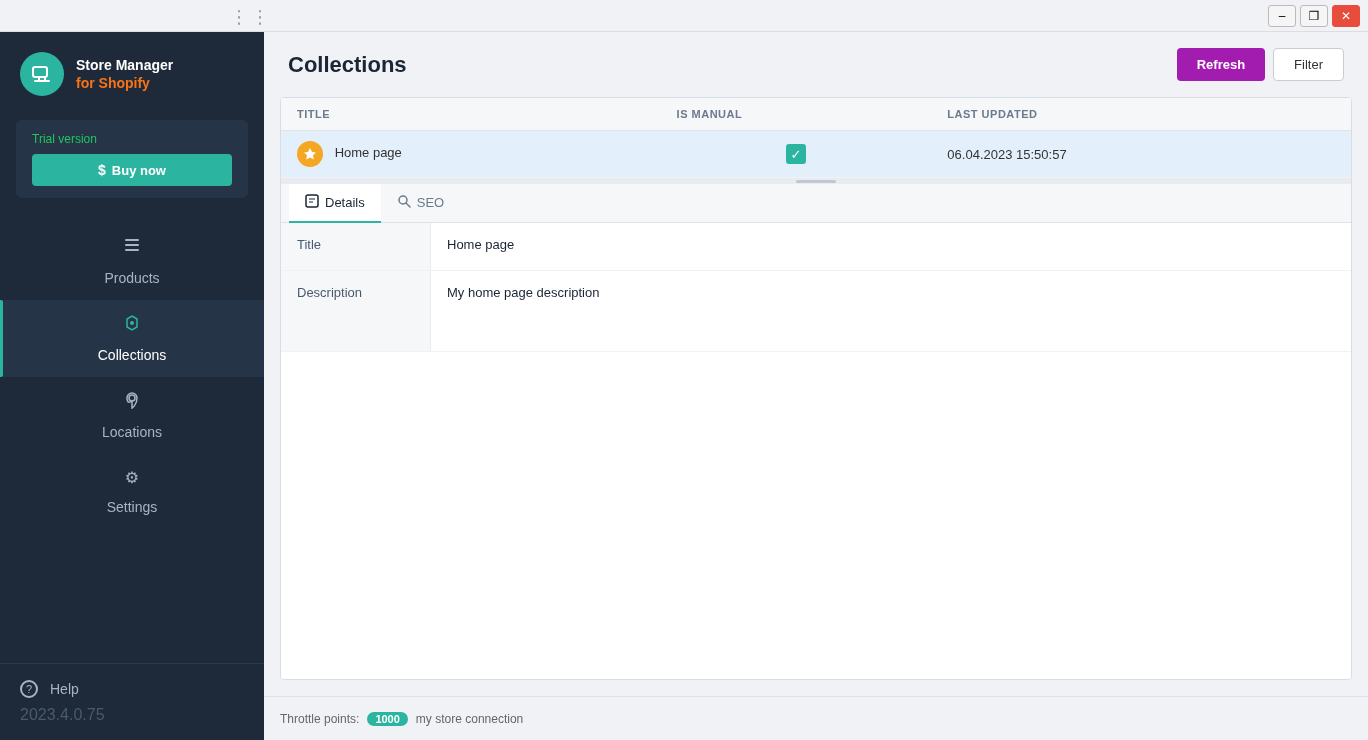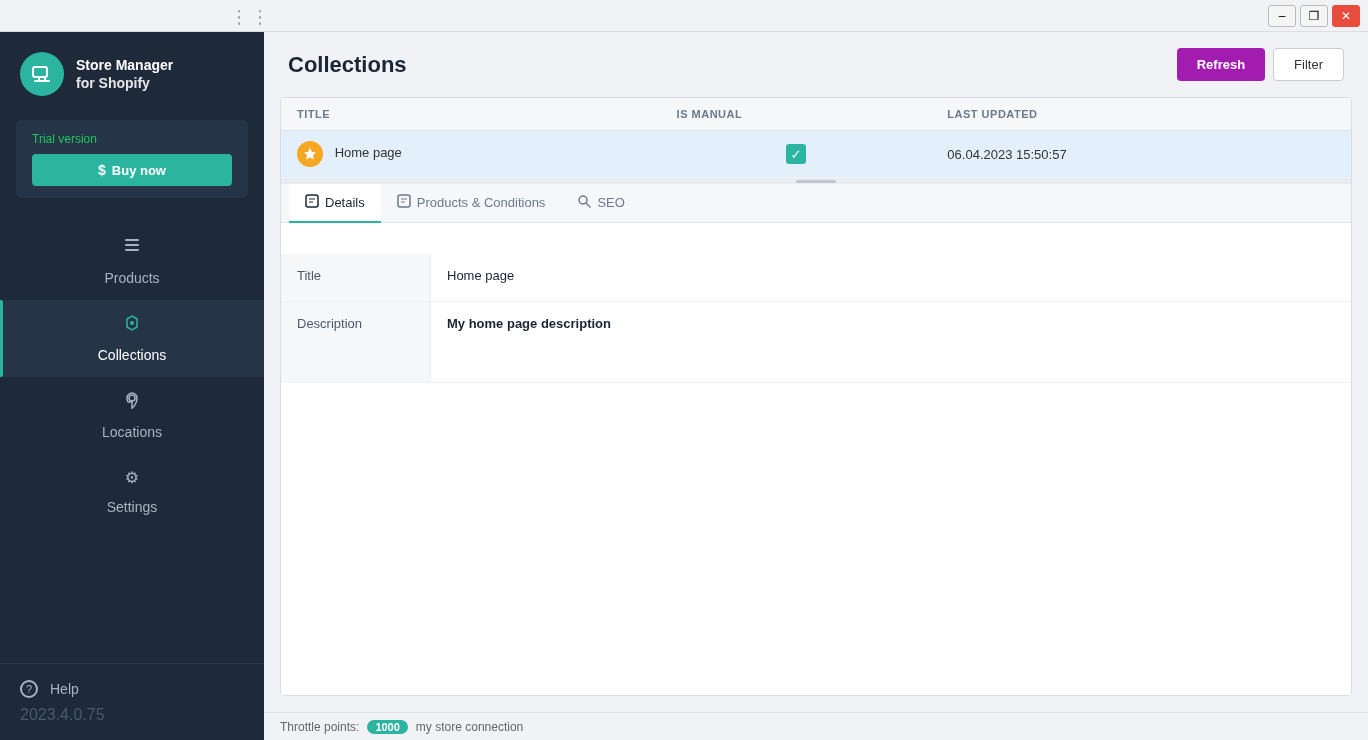--- a/index.html
+++ b/index.html
@@ -59,21 +59,21 @@
       display: flex; align-items: center; justify-content: center;
       color: white;
       font-size: 20px;
       flex-shrink: 0;
     }
     .logo-text {
       color: white;
       line-height: 1.3;
     }
     .logo-text .main { font-size: 14px; font-weight: 600; }
-    .logo-text .sub { font-size: 14px; color: #e5e5e5; font-weight: 600; }
+    .logo-text .sub { font-size: 14px; color: #f97316; font-weight: 600; }
 
     .trial-box {
       margin: 8px 16px 16px;
       background: #253447;
       border-radius: 6px;
       padding: 12px 16px;
     }
     .trial-label {
       color: #22c55e;
       font-size: 12px;
@@ -262,21 +262,20 @@
       background: #c0c8d4;
       border-radius: 2px;
     }
 
     
     .detail-panel {
       flex: 1;
       display: flex;
       flex-direction: column;
       overflow: hidden;
-      gap: 31px;
     }
     .detail-tabs {
       display: flex;
       border-bottom: 1px solid #dde2ea;
       background: #f5f7f9;
       padding: 0 8px;
       flex-shrink: 0;
     }
     .tab-item {
       display: flex; align-items: center; gap: 6px;
@@ -314,33 +313,32 @@
     .detail-value {
       flex: 1;
       padding: 14px 16px;
       color: #1a2535;
       font-size: 13px;
       display: flex; align-items: flex-start;
     }
     .detail-value.description {
       min-height: 80px;
       align-items: flex-start;
-      font-weight: bold;
     }
     .detail-value.sort-order {
       justify-content: space-between; align-items: center;
     }
     .chevron-down {
       color: #888;
       font-size: 16px;
     }
 
     
     .app-footer {
-      height: 28px;
+      height: 44px;
       background: #f0f2f5;
       border-top: 1px solid #dde2ea;
       display: flex; align-items: center;
       padding: 0 16px;
       font-size: 12px;
       color: #666;
       flex-shrink: 0;
       gap: 8px;
     }
     .throttle-badge {
@@ -483,30 +481,20 @@
                 <rect x="1" y="1" width="12" height="12" rx="2" stroke="#1a2535" stroke-width="1.5" fill="none"></rect>
                 <line x1="4" y1="5" x2="10" y2="5" stroke="#1a2535" stroke-width="1.2"></line>
                 <line x1="4" y1="8" x2="8" y2="8" stroke="#1a2535" stroke-width="1.2"></line>
               </svg>
             </span>
             <span>Details</span>
           </div>
           <div class="tab-item">
             <span>
               <svg width="14" height="14" viewBox="0 0 14 14" fill="none">
-                <rect x="1" y="1" width="12" height="12" rx="2" stroke="#6b7a8d" stroke-width="1.5" fill="none"></rect>
-                <line x1="4" y1="5" x2="10" y2="5" stroke="#6b7a8d" stroke-width="1.2"></line>
-                <line x1="4" y1="8" x2="8" y2="8" stroke="#6b7a8d" stroke-width="1.2"></line>
-              </svg>
-            </span>
-            <span>Products &amp; Conditions</span>
-          </div>
-          <div class="tab-item">
-            <span>
-              <svg width="14" height="14" viewBox="0 0 14 14" fill="none">
                 <circle cx="6" cy="6" r="4" stroke="#6b7a8d" stroke-width="1.5" fill="none"></circle>
                 <line x1="9" y1="9" x2="13" y2="13" stroke="#6b7a8d" stroke-width="1.5" stroke-linecap="round"></line>
               </svg>
             </span>
             <span>SEO</span>
           </div>
         </div>
 
         <div class="detail-body">
           <div class="detail-row">

